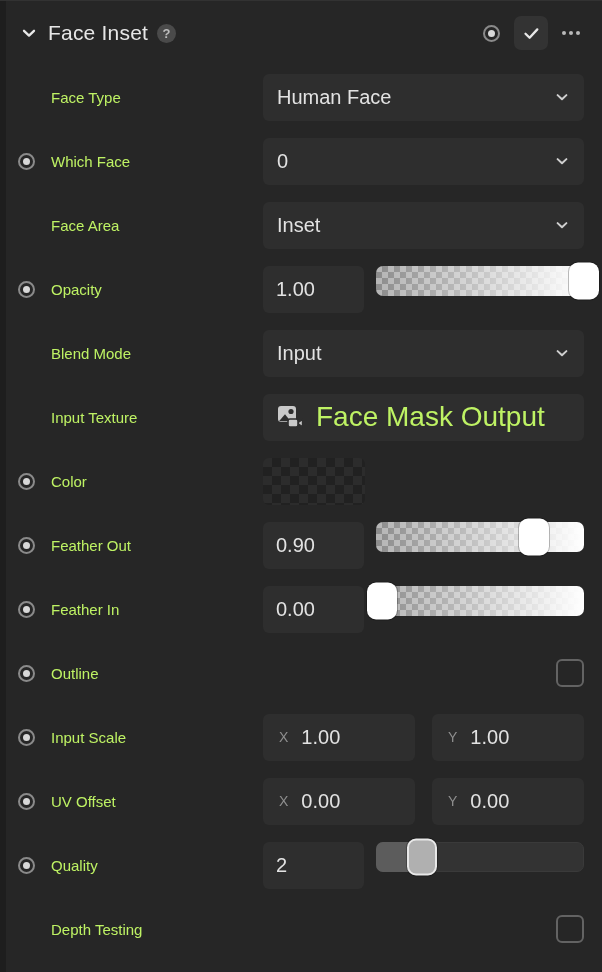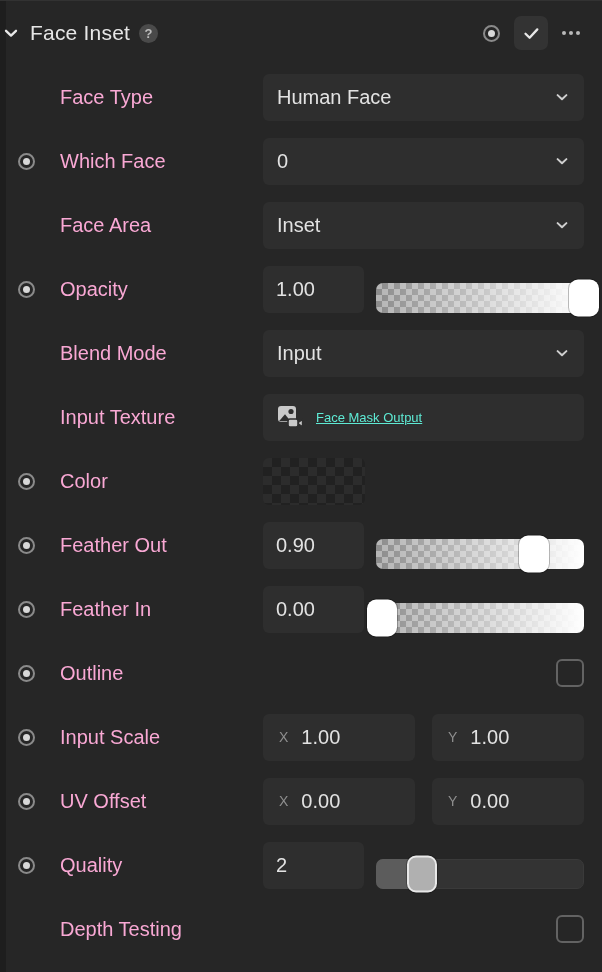--- a/index.html
+++ b/index.html
@@ -28,20 +28,21 @@
     width: 6px; height: 972px;
     background: #1e1e1e;
   }
 
   
   .header {
     position: relative;
     height: 64px;
     display: flex;
     align-items: center;
+    padding-left: 18px;
     padding-right: 14px;
   }
   .collapse-chevron {
     width: 22px; height: 22px;
     display: flex; align-items: center; justify-content: center;
     color: #e8e8e8;
     flex: 0 0 auto;
   }
   .collapse-chevron svg { display: block; }
   .panel-title {
@@ -109,33 +110,33 @@
     display: flex; align-items: center; justify-content: center;
   }
   .rec-dot::after {
     content: "";
     width: 7px; height: 7px;
     border-radius: 50%;
     background: #d8d8d8;
   }
   .row-label {
     position: absolute;
-    left: 60px;
-    font-size: 20px;
-    color: #f9a8d4;
+    left: 51px;
+    font-size: 15px;
+    color: #bef264;
     white-space: nowrap;
   }
 
   .field-area {
     position: absolute;
     left: 263px;
     right: 18px;
     height: 47px;
     display: flex;
-    align-items: flex-end;
+    align-items: flex-start;
   }
 
   
   .select {
     position: relative;
     width: 100%;
     height: 47px;
     background: #2e2e2e;
     border-radius: 6px;
     display: flex;
@@ -228,24 +229,23 @@
     width: 100%;
     height: 47px;
     background: #2e2e2e;
     border-radius: 6px;
     display: flex;
     align-items: center;
     padding: 0 14px;
     gap: 12px;
   }
   .texture-label {
-    font-size: 13px;
-    color: #5eead4;
+    font-size: 28px;
+    color: #bef264;
     white-space: nowrap;
-    text-decoration: underline;
   }
 
   
   .color-swatch {
     width: 102px;
     height: 47px;
     border-radius: 6px;
     flex: 0 0 auto;
     background-color: #2c2c2c;
     background-image:

